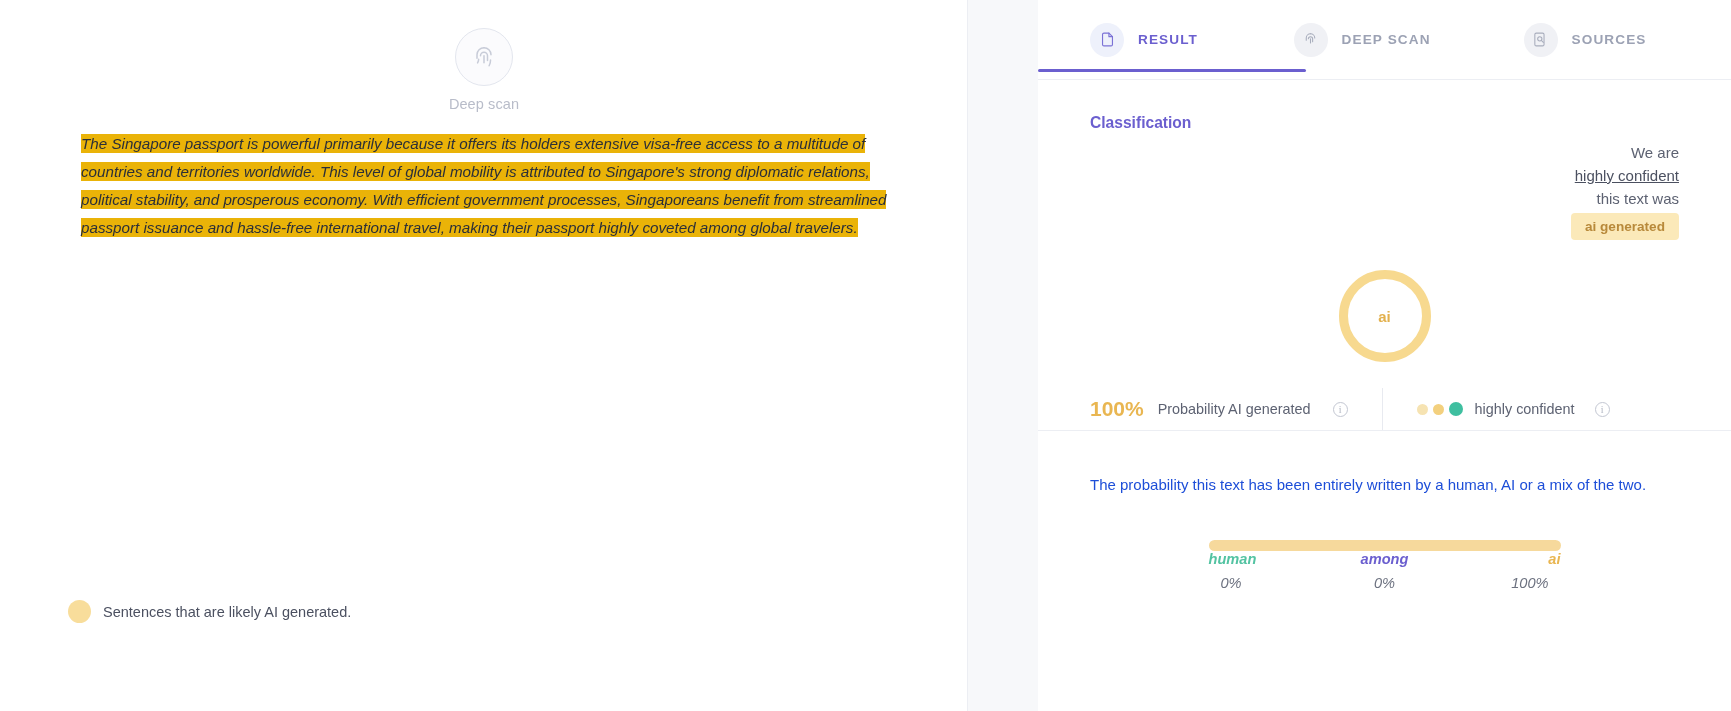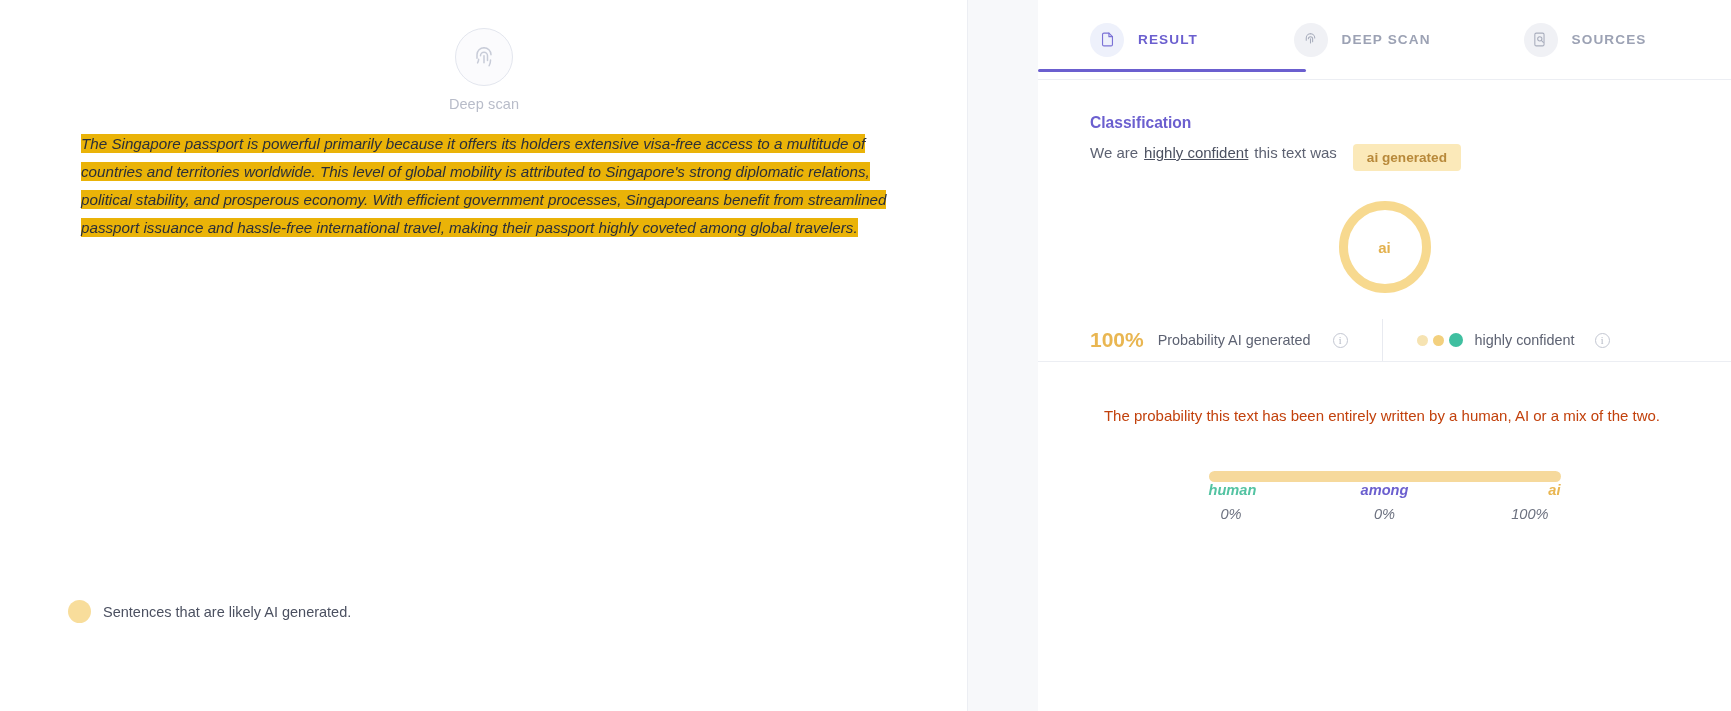--- a/index.html
+++ b/index.html
@@ -160,23 +160,24 @@
   .sec-title {
     font-size: 15.6px;
     font-weight: bold;
     color: #6b5fcf;
     margin-bottom: 12px;
   }
   .sec-sub {
     font-size: 15px;
     color: #5d6272;
     display: flex;
-    align-items: flex-start;
+    align-items: flex-end;
     flex-wrap: wrap;
     gap: 6px;
+    flex-direction: column;
   }
   .sec-sub .uline {
     text-decoration: underline;
     color: #4b5060;
     font-weight: 500;
   }
   .pill {
     background: #fbe9b9;
     color: #b8893a;
     font-size: 13.6px;
@@ -252,23 +253,22 @@
     font-family: "Liberation Serif", serif;
     margin-left: 8px;
     flex: 0 0 15px;
   }
 
   .section-breakdown { padding-top: 32px; }
   .bd-desc {
     margin-top: 10px;
     font-size: 15px;
     line-height: 23px;
-    color: #c2410c;
+    color: #1d4ed8;
     max-width: 570px;
-    text-align: right;
   }
   .bar-wrap {
     margin-top: 44px;
     display: flex;
     justify-content: center;
   }
   .bar {
     width: 352px;
     height: 11px;
     border-radius: 6px;

